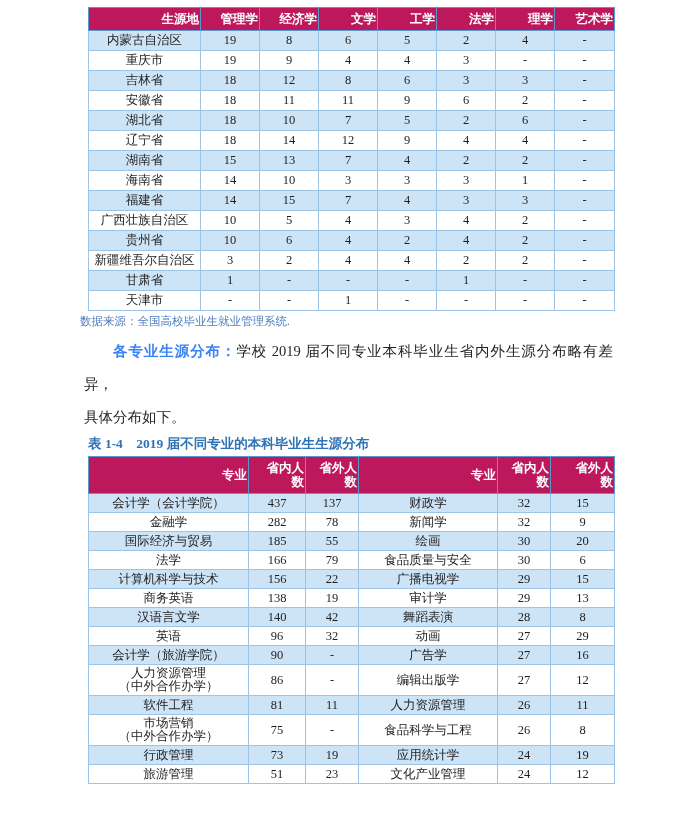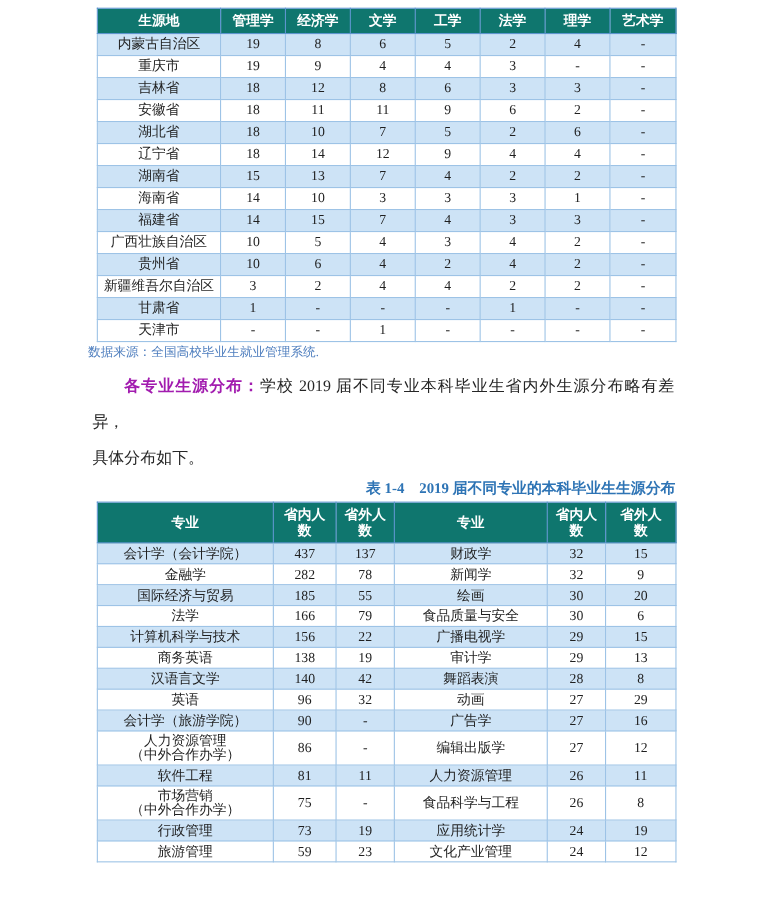--- a/index.html
+++ b/index.html
@@ -14,25 +14,25 @@
     padding-top:7px;
   }
   table {
     border-collapse:collapse;
     table-layout:fixed;
     width:526px;
     margin-left:88px;
     font-size:12.5px;
   }
   th {
-    background:#0f766e;
+    background:#be185d;
     color:#ffffff;
     font-weight:bold;
     border:1px solid #5D95CE;
-    text-align:center;
+    text-align:right;
     vertical-align:middle;
     white-space:pre-line;
     line-height:14px;
     padding:4px 1px;
   }
   td {
     border:1px solid #9DC3E6;
     text-align:center;
     vertical-align:middle;
     white-space:pre-line;
@@ -50,25 +50,25 @@
     color:#4E7EBE;
   }
   .paragraph {
     margin:7px 80px 0 84px;
     font-size:14.5px;
     line-height:33px;
     color:#262626;
     text-align:justify;
   }
   .paragraph .p-line1 { text-indent:2em; }
-  .paragraph .p-label { color:#a21caf; font-weight:bold; }
+  .paragraph .p-label { color:#3b82f6; font-weight:bold; }
   .table-title {
     width:526px;
     margin:1px 0 3px 88px;
-    text-align:right;
+    text-align:left;
     font-size:13.5px;
     font-weight:bold;
     color:#2E74B5;
     line-height:18px;
   }
 </style>
 </head>
 <body>
 
 <div class="page">
@@ -374,21 +374,21 @@
         <tr>
           <td>行政管理</td>
           <td>73</td>
           <td>19</td>
           <td>应用统计学</td>
           <td>24</td>
           <td>19</td>
         </tr>
         <tr>
           <td>旅游管理</td>
-          <td>59</td>
+          <td>51</td>
           <td>23</td>
           <td>文化产业管理</td>
           <td>24</td>
           <td>12</td>
         </tr>
       </tbody>
   </table>
 
 </div>
 

